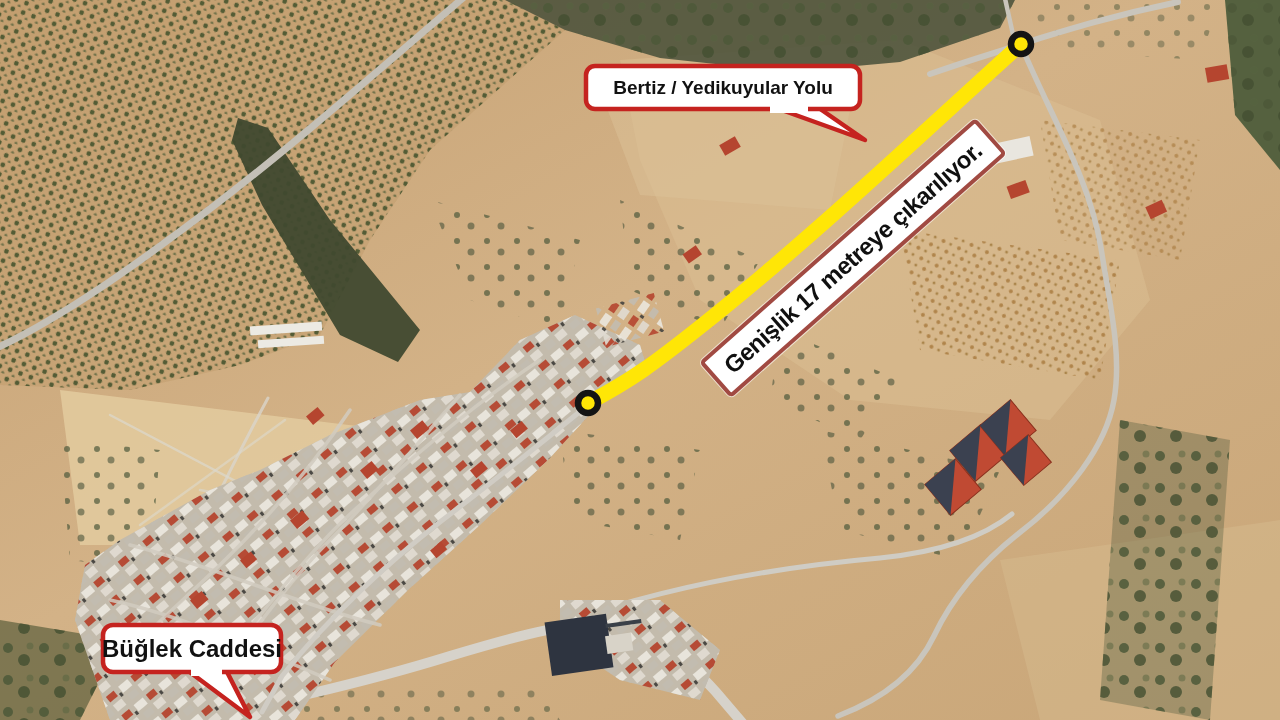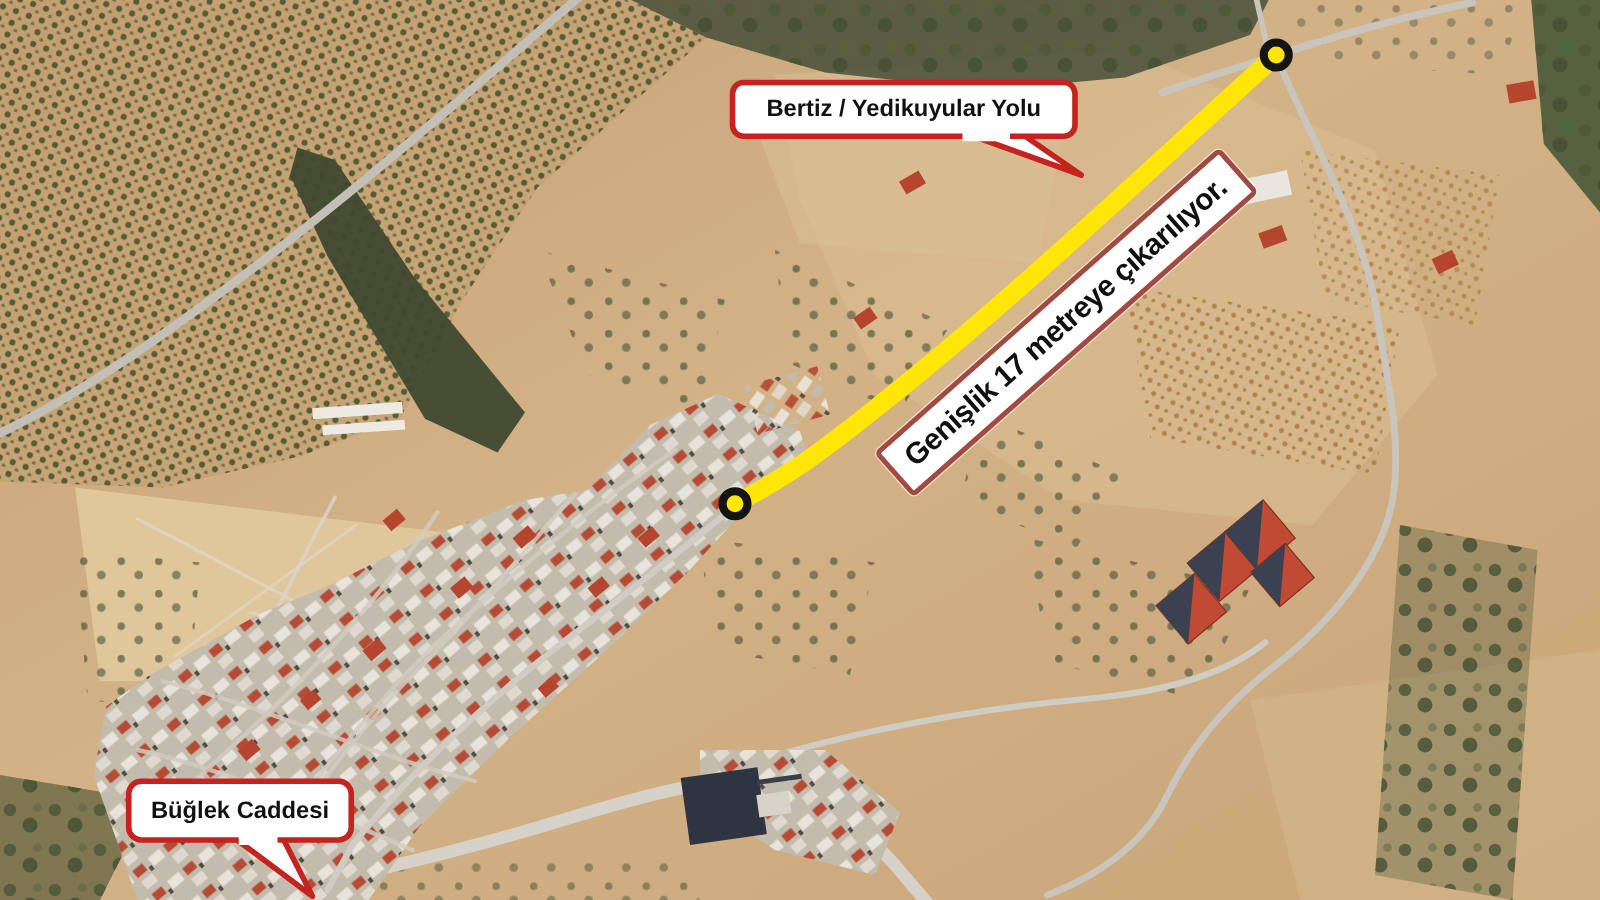--- a/index.html
+++ b/index.html
@@ -8,21 +8,21 @@
     font-family:"Liberation Sans", sans-serif;
     background:#d946ef;
   }
   .stage svg.bg { position:absolute; left:0; top:0; }
   .callout { position:absolute; }
   .callout .txt {
     position:absolute; display:flex; align-items:center; justify-content:center;
     font-weight:bold; color:#111; text-align:center; white-space:nowrap;
   }
   .callout-a .txt { left:16px; top:6px; width:274px; height:43px; font-size:19px; }
-  .callout-b .txt { left:13px; top:7px; width:178px; height:47px; font-size:19px; }
+  .callout-b .txt { left:13px; top:7px; width:178px; height:47px; font-size:24px; }
   .rot-label {
     position:absolute; left:853px; top:258px;
     transform:translate(-50%,-50%) rotate(-41.5deg);
     background:#ffffff; border:4px solid #a14a42; border-radius:5px;
     padding:6px 13px; font-weight:bold; font-size:24px; letter-spacing:-0.5px;
     color:#101010; white-space:nowrap;
     box-shadow:0 0 0 1px rgba(255,255,255,.6);
   }
 </style>
 </head>

